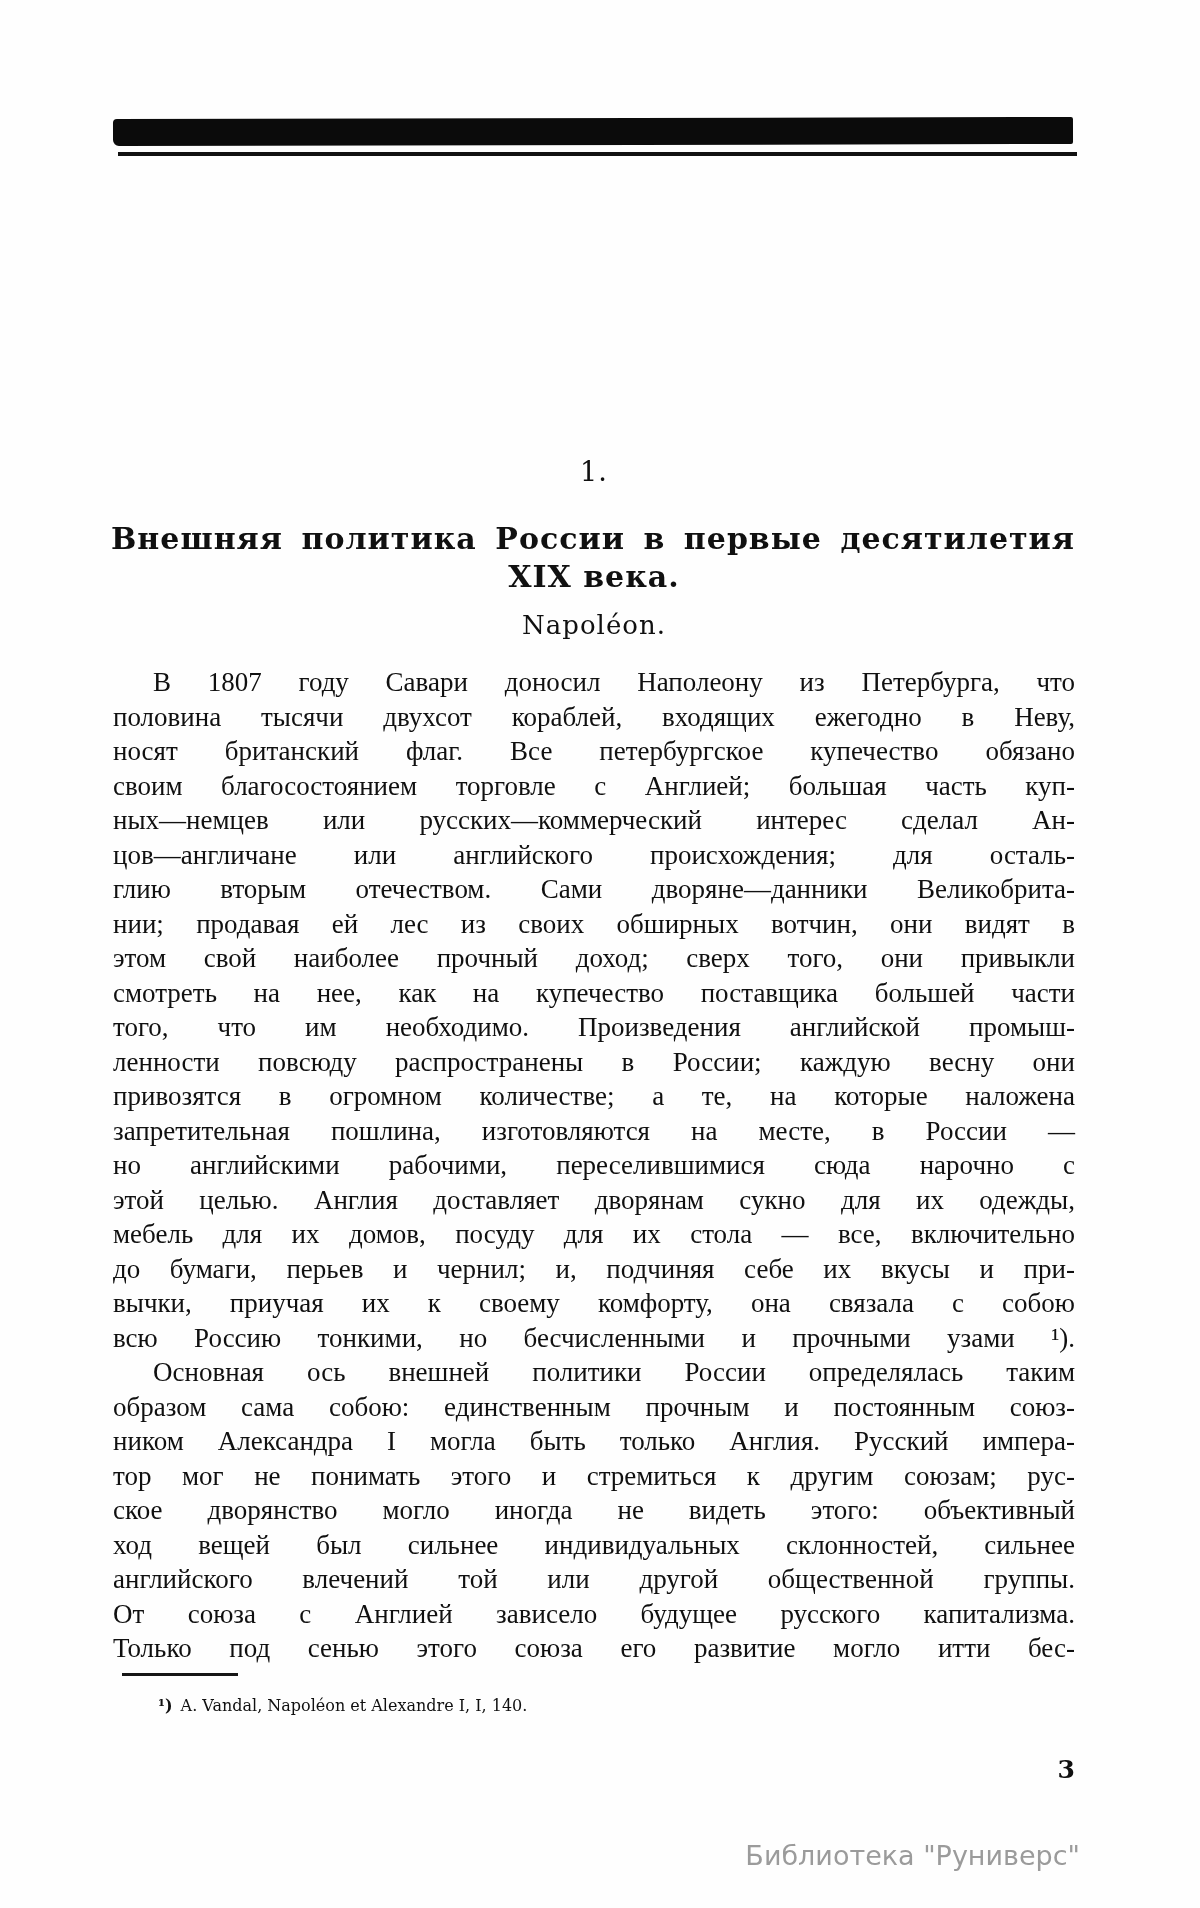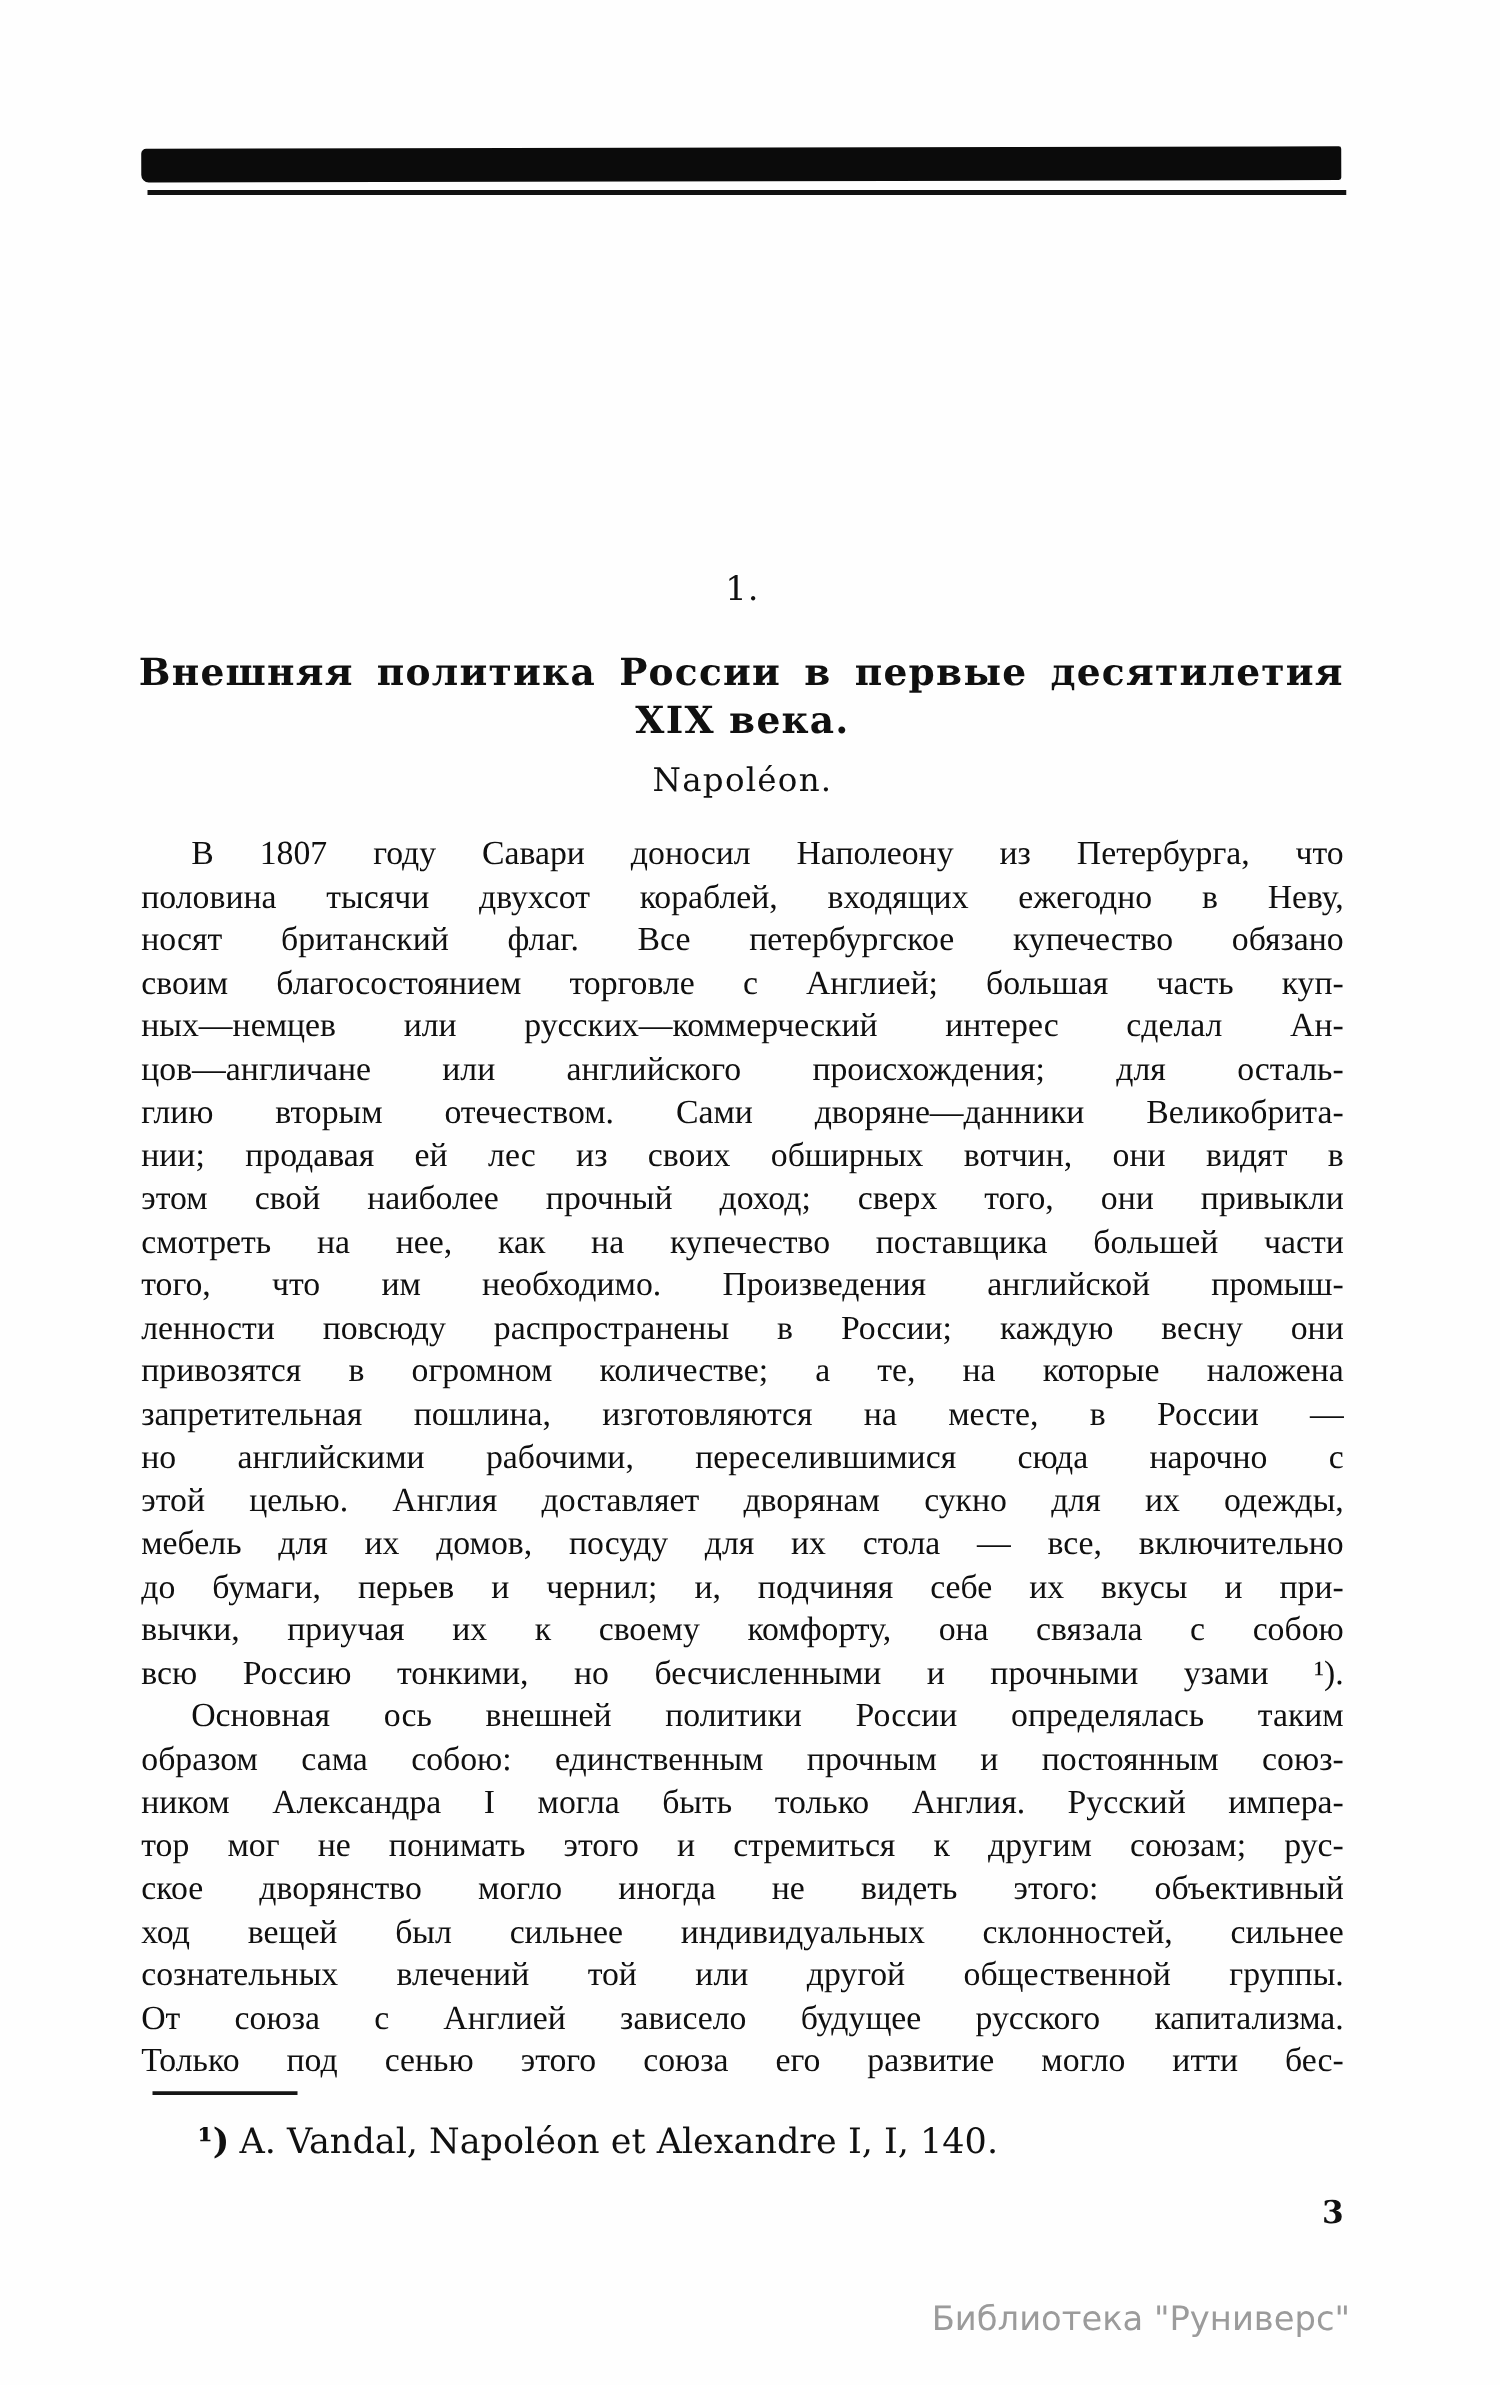--- a/index.html
+++ b/index.html
@@ -100,21 +100,21 @@
     top: 1673px;
     width: 116px;
     height: 3px;
     background: #161616;
   }
   .footnote {
     position: absolute;
     left: 158px;
     top: 1696px;
     width: 900px;
-    font-size: 28px;
+    font-size: 16px;
   }
   .footnote .fn-marker {
     font-weight: bold;
     margin-right: 8px;
   }
   .page-number {
     position: absolute;
     left: 113px;
     top: 1755px;
     width: 962px;
@@ -169,21 +169,21 @@
       <div class="line">мебель для их домов, посуду для их стола — все, включительно</div>
       <div class="line">до бумаги, перьев и чернил; и, подчиняя себе их вкусы и при-</div>
       <div class="line">вычки, приучая их к своему комфорту, она связала с собою</div>
       <div class="line">всю Россию тонкими, но бесчисленными и прочными узами ¹).</div>
       <div class="line indent">Основная ось внешней политики России определялась таким</div>
       <div class="line">образом сама собою: единственным прочным и постоянным союз-</div>
       <div class="line">ником Александра I могла быть только Англия. Русский импера-</div>
       <div class="line">тор мог не понимать этого и стремиться к другим союзам; рус-</div>
       <div class="line">ское дворянство могло иногда не видеть этого: объективный</div>
       <div class="line">ход вещей был сильнее индивидуальных склонностей, сильнее</div>
-      <div class="line">сознательных влечений той или другой общественной группы.</div>
+      <div class="line">английского влечений той или другой общественной группы.</div>
       <div class="line">От союза с Англией зависело будущее русского капитализма.</div>
       <div class="line">Только под сенью этого союза его развитие могло итти бес-</div>
     </div>
 
   <div class="footnote-sep"></div>
 
   <div class="footnote">
     <span class="fn-marker">¹)</span><span>A. Vandal, Napoléon et Alexandre I, I, 140.</span>
   </div>
 

